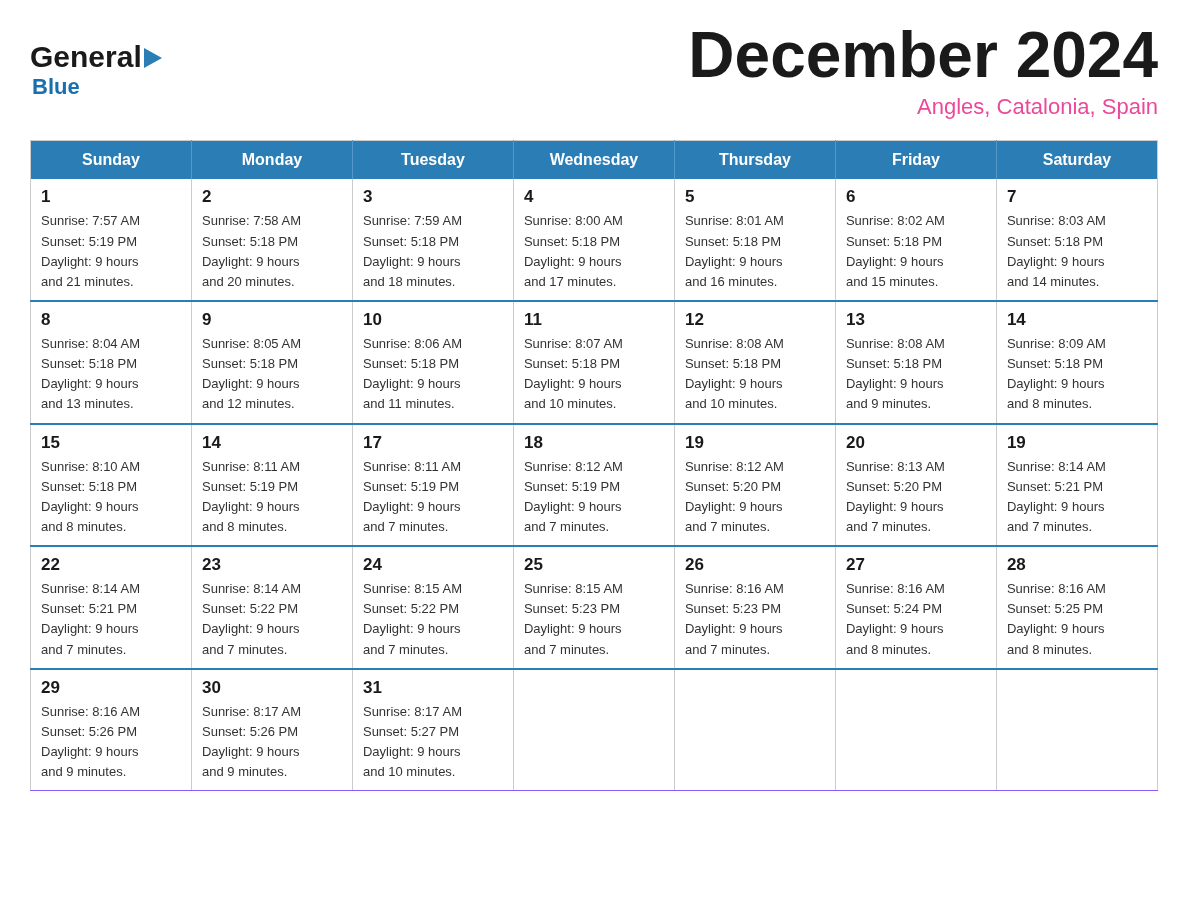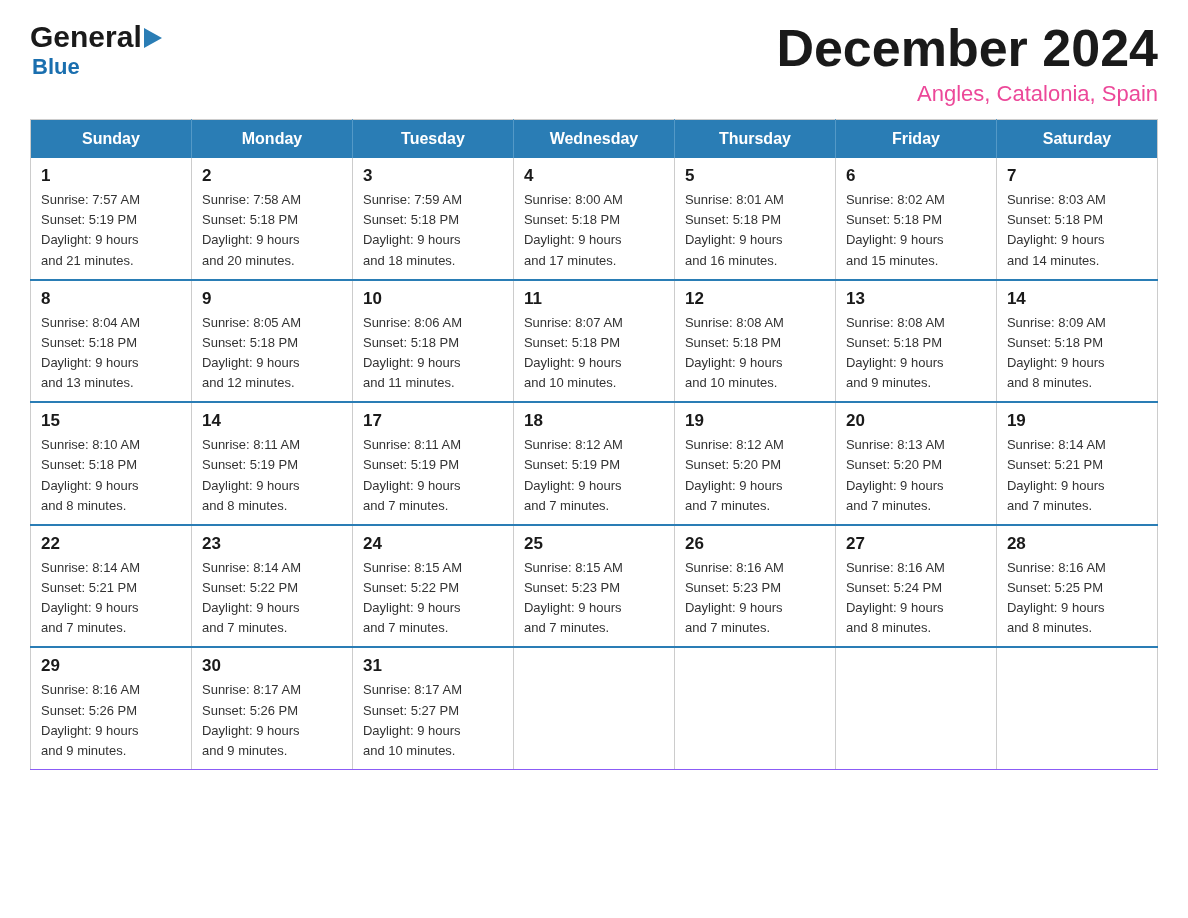--- a/index.html
+++ b/index.html
@@ -7,22 +7,22 @@
       background: #fff;
       font-family: Arial, sans-serif;
       width: 1188px;
       min-height: 918px;
       padding: 20px 30px;
     }
 
     .header {
       display: flex;
       justify-content: space-between;
-      align-items: flex-start;
-      margin-bottom: 12px;
+      align-items: center;
+      margin-bottom: 20px;
     }
 
     .logo-container {
       display: flex;
       flex-direction: column;
       align-items: flex-start;
     }
 
     .logo-line1 {
       display: flex;
@@ -34,21 +34,21 @@
       font-size: 22px;
       font-weight: bold;
       margin-left: 2px;
     }
 
     .title-section {
       text-align: right;
     }
 
     .month-title {
-      font-size: 52px;
+      font-size: 64px;
       font-weight: bold;
       color: #1a1a1a;
       line-height: 1.1;
     }
 
     .subtitle {
       font-size: 22px;
       color: #ec4899;
       margin-top: 4px;
     }

